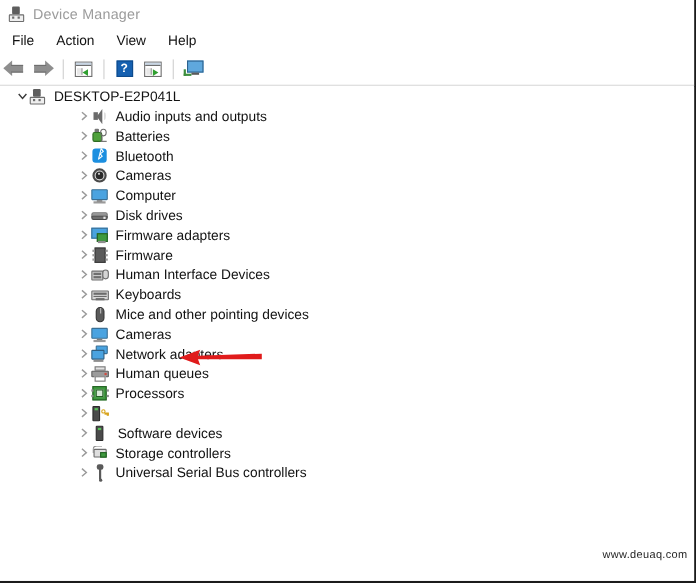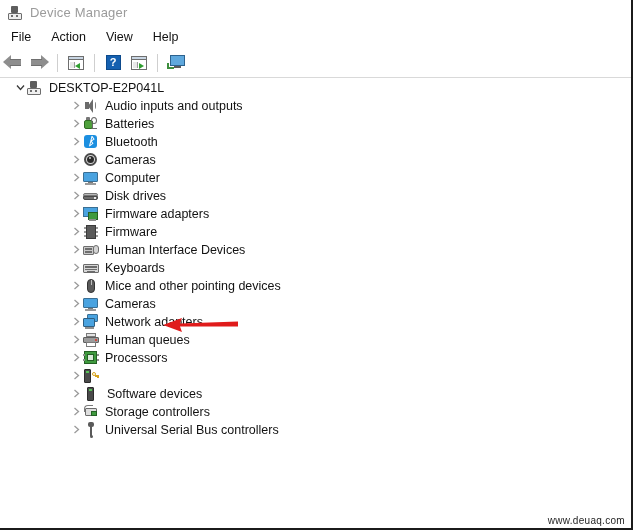--- a/index.html
+++ b/index.html
@@ -240,21 +240,21 @@
   
   .ic-usb .stem{left:7px;top:3px;width:2px;height:11px;background:#5a5a5a;}
   .ic-usb .head{left:5px;top:0px;width:6px;height:5px;background:#5a5a5a;border-radius:2px;}
   .ic-usb .tip{left:6.5px;top:13px;width:3px;height:3px;background:#5a5a5a;border-radius:50%;}
 
   
   .annot{position:absolute;pointer-events:none;}
 
   
   .watermark{
-    position:absolute;right:6px;bottom:2px;font-size:10px;color:#1f1f1f;
+    position:absolute;right:6px;bottom:18px;font-size:10px;color:#1f1f1f;
     font-family:"Liberation Sans", sans-serif;letter-spacing:.3px;
   }
 </style>
 </head>
 <body>
 
 <div class="window">
 
   <div class="titlebar">
     <span class="ico ic-devmgr title-icon">

